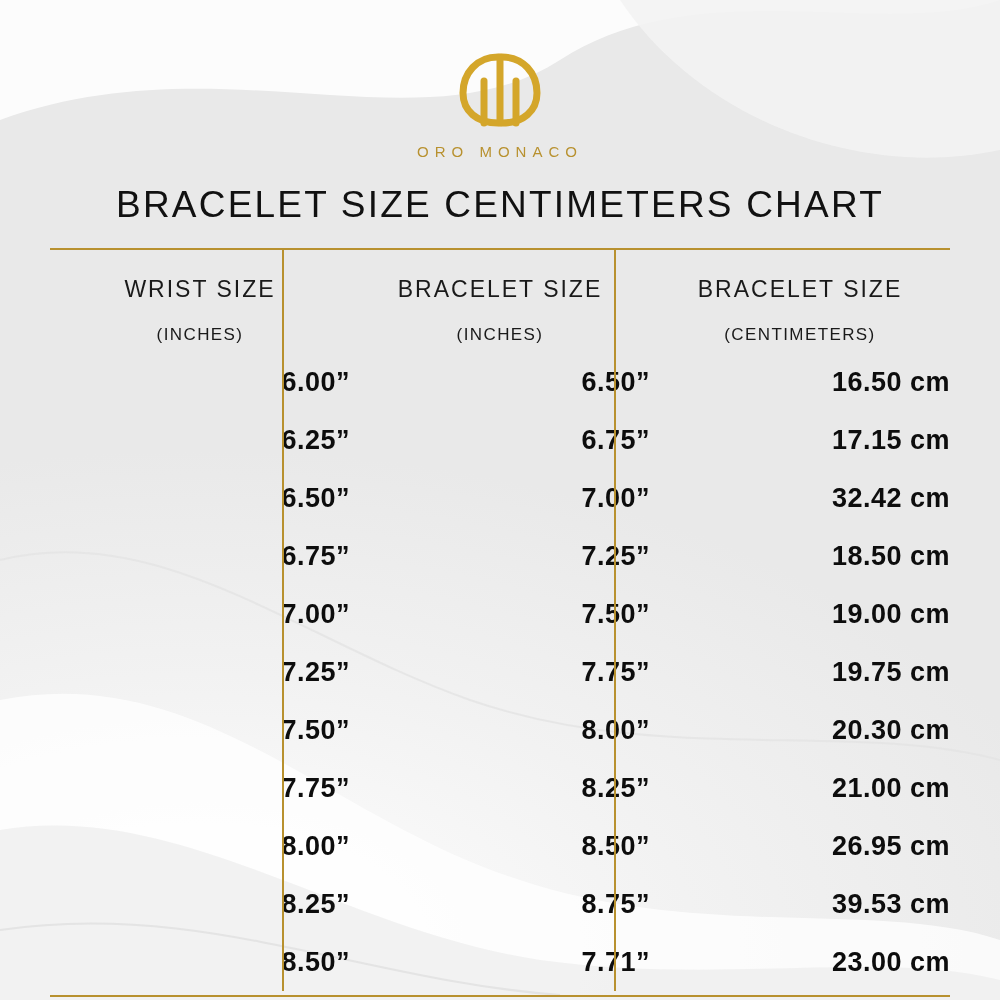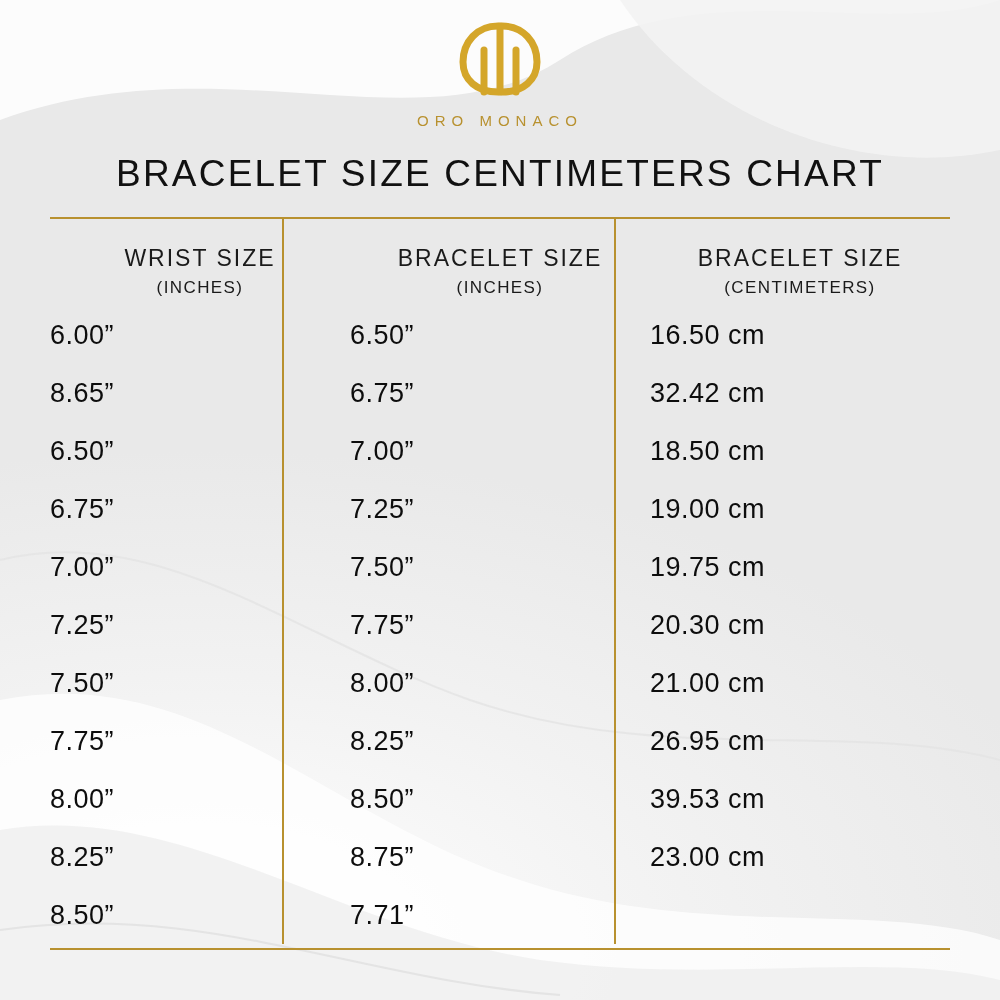--- a/index.html
+++ b/index.html
@@ -33,20 +33,21 @@
 
   .content {
     position: relative;
     z-index: 3;
   }
 
   
   .logo-wrap {
     padding-top: 20px;
     text-align: center;
+    margin-top: 31px;
   }
   .logo-mark {
     display: inline-block;
     line-height: 0;
   }
   .brand-name {
     margin-top: 10px;
     font-size: 15px;
     letter-spacing: 6px;
     color: #b8912f;
@@ -103,29 +104,29 @@
     font-size: 23px;
     letter-spacing: 2px;
     color: #1a1a1a;
     font-weight: 400;
   }
   .col-head .h2 {
     font-size: 17px;
     letter-spacing: 1.4px;
     color: #1a1a1a;
     font-weight: 400;
-    margin-top: 6px;
+    margin-top: 22px;
   }
 
   .cell {
     height: 58px;
     line-height: 58px;
-    text-align: left;
+    text-align: right;
     font-size: 27px;
-    font-weight: normal;
+    font-weight: bold;
     color: #0d0d0d;
     letter-spacing: 0.5px;
     font-family: "Liberation Sans", sans-serif;
   }
   .rule-bottom {
     height: 2px;
     width: 900px;
     background: #b8912f;
     margin-top: 4px;
   }
@@ -169,21 +170,21 @@
       <div class="grid">
         <div class="vline v1"></div>
         <div class="vline v2"></div>
 
         <div class="col">
           <div class="col-head">
             <div class="h1">WRIST SIZE</div>
             <div class="h2">(INCHES)</div>
           </div>
           <div class="cell">6.00”</div>
-          <div class="cell">8.65”</div>
+          <div class="cell">6.25”</div>
           <div class="cell">6.50”</div>
           <div class="cell">6.75”</div>
           <div class="cell">7.00”</div>
           <div class="cell">7.25”</div>
           <div class="cell">7.50”</div>
           <div class="cell">7.75”</div>
           <div class="cell">8.00”</div>
           <div class="cell">8.25”</div>
           <div class="cell">8.50”</div>
         </div>
@@ -205,20 +206,21 @@
           <div class="cell">8.75”</div>
           <div class="cell">7.71”</div>
         </div>
 
         <div class="col">
           <div class="col-head">
             <div class="h1">BRACELET SIZE</div>
             <div class="h2">(CENTIMETERS)</div>
           </div>
           <div class="cell">16.50 cm</div>
+          <div class="cell">17.15 cm</div>
           <div class="cell">32.42 cm</div>
           <div class="cell">18.50 cm</div>
           <div class="cell">19.00 cm</div>
           <div class="cell">19.75 cm</div>
           <div class="cell">20.30 cm</div>
           <div class="cell">21.00 cm</div>
           <div class="cell">26.95 cm</div>
           <div class="cell">39.53 cm</div>
           <div class="cell">23.00 cm</div>
         </div>

